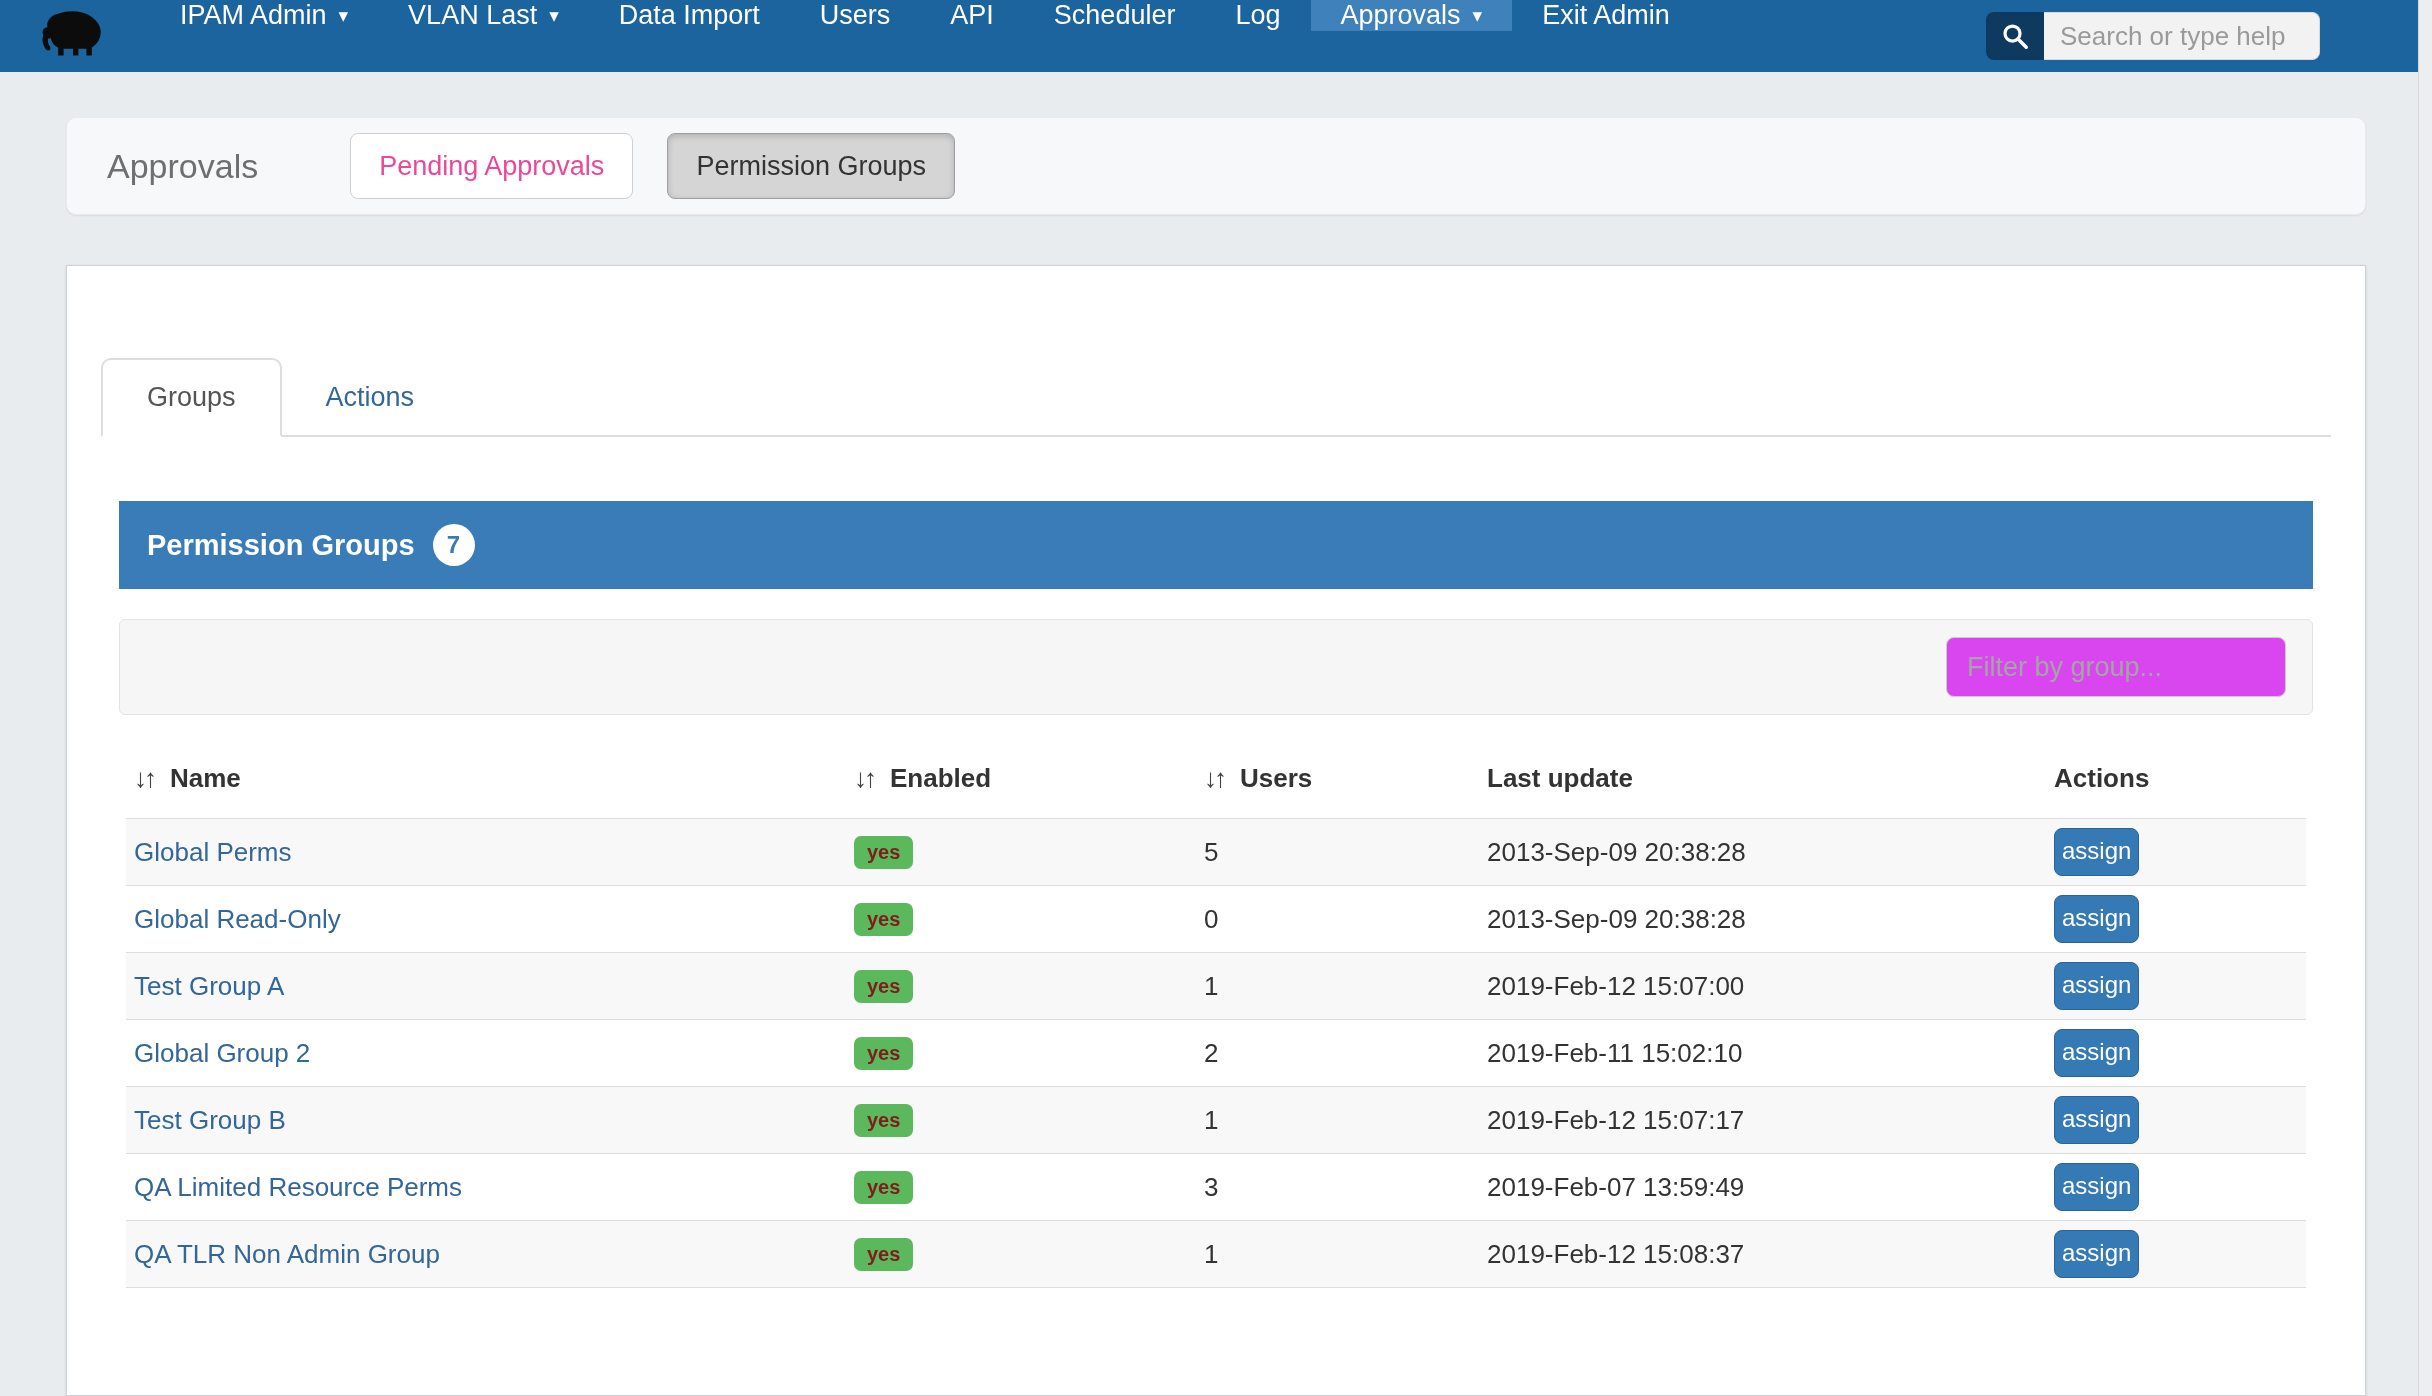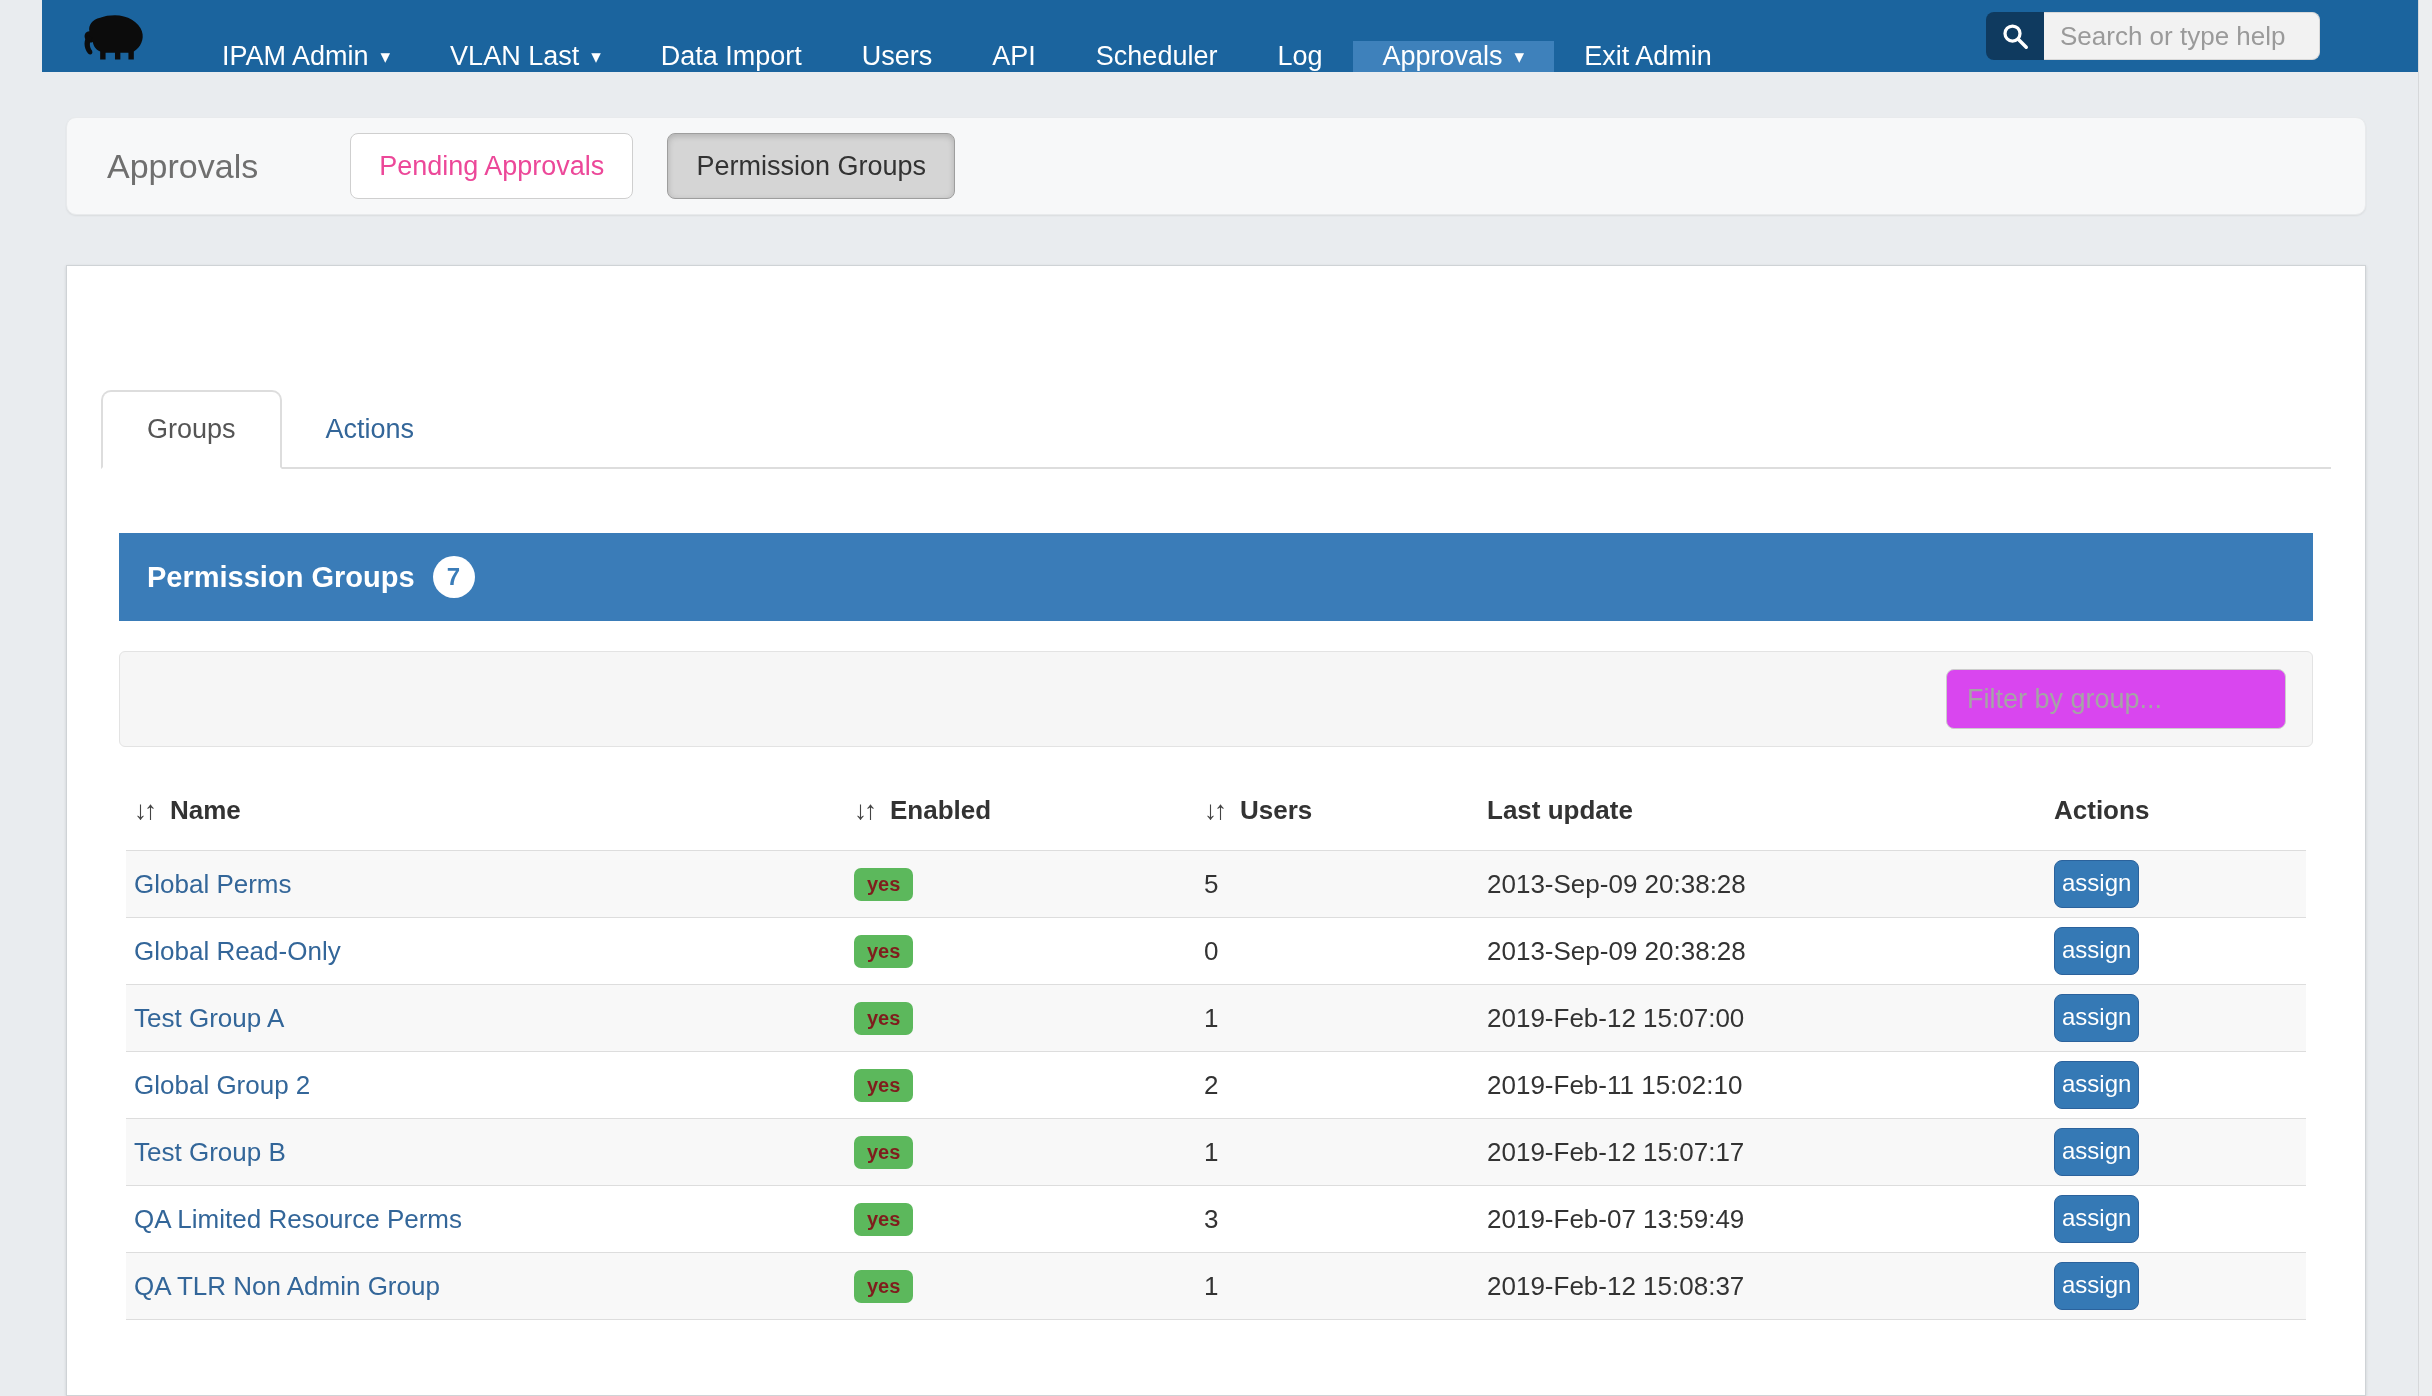--- a/index.html
+++ b/index.html
@@ -5,21 +5,21 @@
   * { box-sizing: border-box; }
   html,body { margin:0; padding:0; }
   body {
     width:2432px; height:1396px; overflow:hidden; position:relative;
     background:#e9ecef;
     font-family:"Liberation Sans", sans-serif;
     color:#333;
   }
 
   
-  .navbar { height:72px; background:#1b649e; display:flex; align-items:flex-end;margin-left:42px; }
+  .navbar { height:72px; background:#1b649e; display:flex; align-items:flex-start; }
   .logo-wrap { width:150px; display:flex; align-items:center; justify-content:center; }
   .nav-items { display:flex; align-items:stretch; }
   .nav-item {
     display:flex; align-items:center; padding:0 30px;
     color:#ffffff; font-size:27px; cursor:pointer; white-space:nowrap;
   }
   .nav-item.active { background:#3e81bb; }
   .caret { font-size:19px; margin-left:12px; line-height:1; }
 
   .search-group { margin-left:auto; align-self:center; margin-right:112px; display:flex; height:48px; }
@@ -51,21 +51,21 @@
 
   
   .main-panel {
     margin:50px 66px 0; background:#ffffff;
     border:1px solid #cfd3d6; box-shadow:0 1px 3px rgba(0,0,0,0.12);
     min-height:1131px; padding:30px 34px;
   }
   .page-title { font-size:44px; font-weight:bold; color:#333; margin:28px 0 0 0; }
 
   .tabs { margin-top:62px; border-bottom:2px solid #ddd; display:flex; align-items:flex-end; }
-  .tab { font-size:27px; padding:22px 44px; cursor:pointer;margin-top:32px; }
+  .tab { font-size:27px; padding:22px 44px; cursor:pointer; }
   .tab.active {
     border:2px solid #ddd; border-bottom:2px solid #ffffff; margin-bottom:-2px;
     border-radius:10px 10px 0 0; color:#555; background:#fff;
   }
   .tab.link { color:#336699; }
 
   .groups-section { margin:64px 18px 0; }
   .panel-heading {
     background:#3a7cb8; height:88px; display:flex; align-items:center; padding:0 28px;
   }

